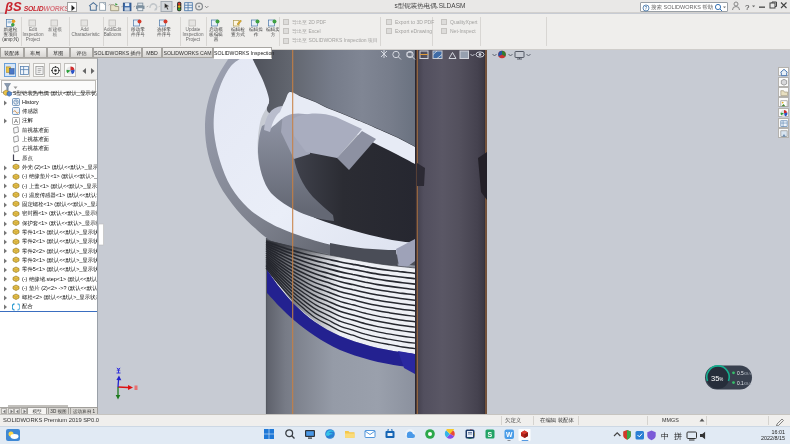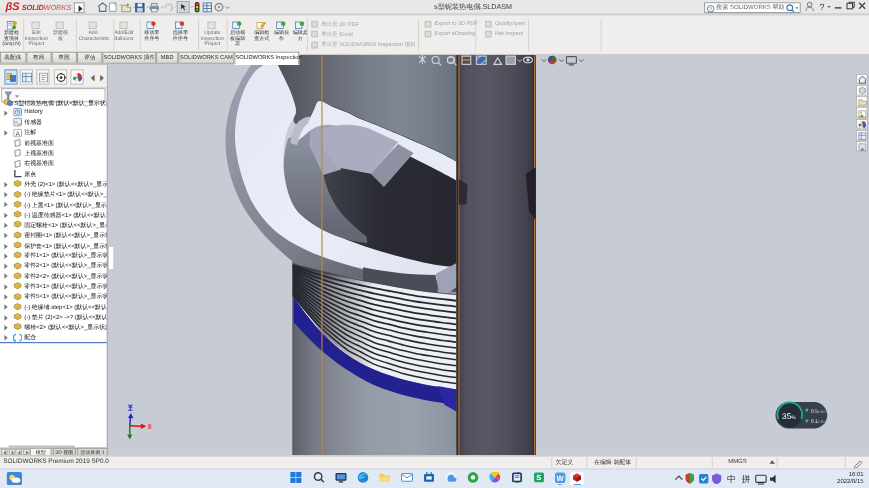--- a/index.html
+++ b/index.html
@@ -154,21 +154,21 @@
  <text x="711" y="380.5" font-size="7.5" fill="#ffffff" font-family="Liberation Sans">35<tspan font-size="4.5">%</tspan></text>
  <circle cx="733.5" cy="372.8" r="1.4" fill="#35c06a"></circle>
  <circle cx="733.5" cy="382.6" r="1.4" fill="#35c06a"></circle>
  <text x="737" y="375" font-size="4.8" fill="#e8ebef" font-family="Liberation Sans">0.5<tspan fill="#9aa2ad" font-size="3.6">KB/s</tspan></text>
  <text x="737" y="384.8" font-size="4.8" fill="#e8ebef" font-family="Liberation Sans">0.1<tspan fill="#9aa2ad" font-size="3.6">KB/s</tspan></text>
 </g>
 <rect x="98.5" y="224" width="5" height="21" fill="#ffffff" stroke="#b9b9b9" stroke-width="0.6"></rect>
 </svg>
 
 <div style="position:absolute;left:0;top:0;width:790px;height:13px;background:#e9e8e7;border-bottom:1px solid #d2d0ce"></div>
-<div style="position:absolute;left:5px;top:2px;width:62px;height:10px;font-size:7px;line-height:9px;font-style:italic;font-weight:bold;color:#c8242e;white-space:nowrap"><span style="font-size:10px">βS</span> <span style="font-size:6.8px;letter-spacing:-0.2px">SOLID<span style="color:#d87880">WORKS</span></span></div>
+<div style="position:absolute;left:5px;top:2px;width:62px;height:10px;font-size:7px;line-height:9px;font-style:italic;font-weight:bold;color:#c8242e;white-space:nowrap"><span style="font-size:13px">βS</span> <span style="font-size:6.8px;letter-spacing:-0.2px">SOLID<span style="color:#d87880">WORKS</span></span></div>
 <div style="position:absolute;left:67px;top:1.5px;width:10px;height:10px;background:#fdfdfd;border:1px solid #a0a0a0">
     <svg width="8" height="8" style="position:absolute;left:1px;top:1px">
       <path d="M2.5,1 L6,4 L2.5,7 Z" fill="#222"></path>
     </svg>
   </div>
 <svg width="128" height="11" style="position:absolute;left:86px;top:1px" viewBox="0 0 150 13">
 <path d="M3,6 L8,2 L13,6 M4.5,6 L4.5,11 L11.5,11 L11.5,6" stroke="#4a6f96" stroke-width="1.2" fill="none"></path>
 <rect x="15.5" y="2" width="7" height="9" fill="#fff" stroke="#8a9aa8"></rect>
     <path d="M19.5,2 l3,3 v0" stroke="#8a9aa8" fill="none"></path>
 <path d="M26,5 l2,-1.5" stroke="#999" stroke-width="0.8"></path>

